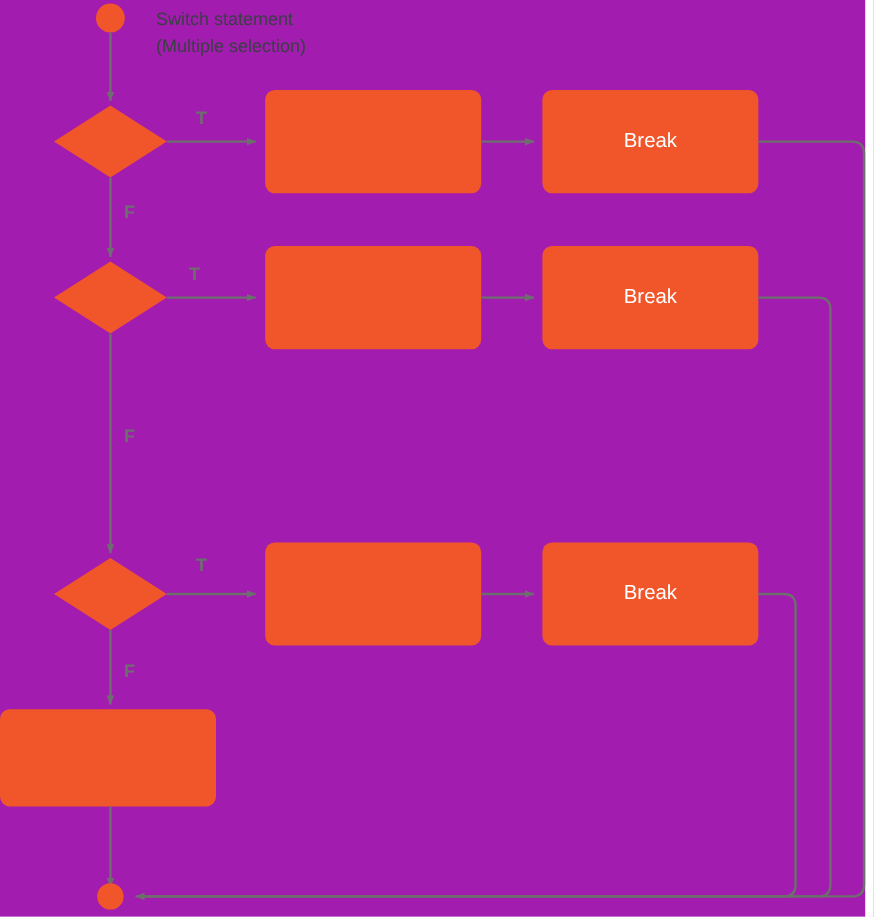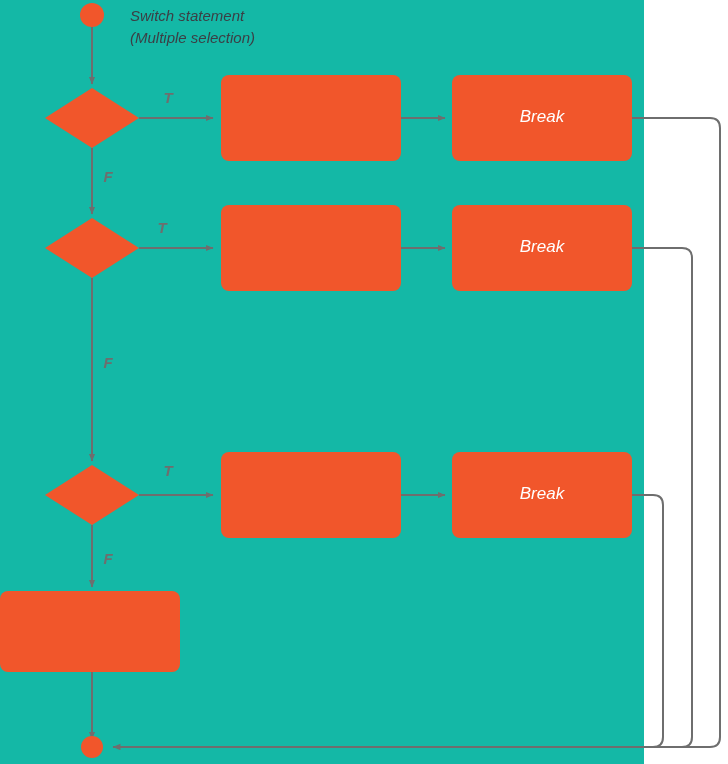--- a/index.html
+++ b/index.html
@@ -8,24 +8,23 @@
     background: #ffffff;
   }
   body {
     width: 728px;
     height: 764px;
     font-family: "Liberation Sans", sans-serif;
     overflow: hidden;
   }
   #diagram-root {
     position: relative;
-    width: 644px;
+    width: 721px;
     height: 764px;
-    background: #14b8a6;
-    font-style: italic;
+    background: #a21caf;
   }
   svg#flowchart {
     display: block;
     width: 728px;
     height: 764px;
   }
   .node-label {
     font-family: "Liberation Sans", sans-serif;
     font-size: 17px;
     fill: #ffffff;

